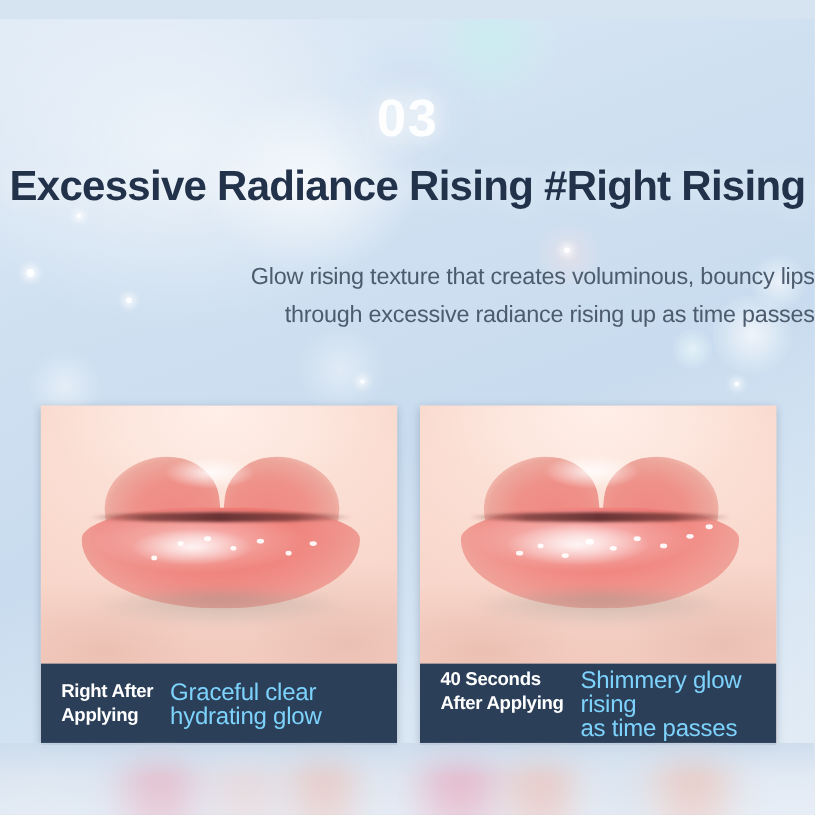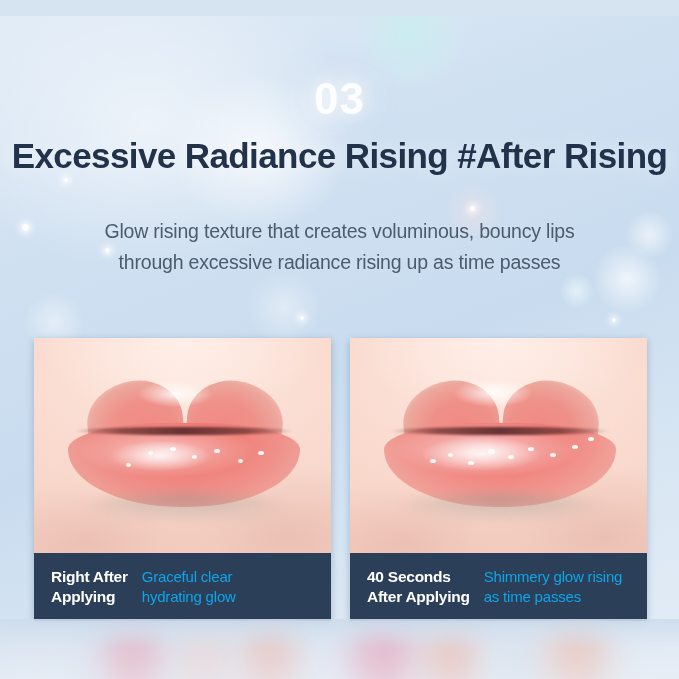--- a/index.html
+++ b/index.html
@@ -28,21 +28,21 @@
     color:rgba(255,255,255,.93);
     text-shadow:0 0 16px rgba(255,255,255,.95),0 0 34px rgba(255,255,255,.8),0 0 54px rgba(210,232,250,.9);
   }
   .title{
     position:absolute;left:0;right:0;top:120px;text-align:center;
     font-size:35px;font-weight:700;letter-spacing:-.6px;
     color:#22324a;
     text-shadow:0 0 22px rgba(255,255,255,.55);
   }
   .subtitle{
-    position:absolute;left:0;right:0;top:200px;text-align:center;
+    position:absolute;left:0;right:0;top:200px;text-align:right;
     font-size:19.5px;line-height:31px;font-weight:400;letter-spacing:-.2px;
     color:#4c5b6e;
   }
   .subtitle span{display:block;}
 
   
   .panels{position:absolute;left:34px;top:322px;width:606px;height:283px;}
   .panel{
     position:absolute;top:0;width:297px;height:283px;overflow:hidden;
     box-shadow:0 2px 7px rgba(40,60,90,.28);
@@ -96,21 +96,21 @@
     position:absolute;left:0;bottom:0;width:297px;height:68px;
     background:#2b3f59;
     display:flex;align-items:center;
   }
   .cap-inner{display:flex;align-items:flex-start;padding:0 0 0 17px;gap:14px;}
   .cap-label{
     color:#ffffff;font-weight:700;font-size:15.5px;line-height:20px;
     letter-spacing:-.25px;white-space:pre-line;flex:0 0 auto;
   }
   .cap-desc{
-    color:#0ea5e9;font-weight:400;font-size:15px;line-height:20px;
+    color:#7dd3fc;font-weight:400;font-size:20px;line-height:20px;
     letter-spacing:-.2px;white-space:pre-line;
   }
 
   
   .bottomstrip{position:absolute;left:0;right:0;bottom:0;height:76px;overflow:hidden;}
   .blob{position:absolute;border-radius:46% 46% 40% 40%/ 30% 30% 60% 60%;filter:blur(17px);}
 </style>
 </head>
 <body>
 
@@ -126,21 +126,21 @@
   <div class="bokeh" style="left:24px;top:276px;width:60px;height:60px;background:radial-gradient(circle at 50% 50%, rgba(255,255,255,.45) 0%, rgba(255,255,255,0) 74%);"></div>
   <div class="bokeh" style="left:248px;top:256px;width:72px;height:72px;background:radial-gradient(circle at 50% 50%, rgba(255,255,255,.4) 0%, rgba(255,255,255,0) 74%);"></div>
   <div class="spark" style="left:22px;top:208px;width:7px;height:7px;"></div>
   <div class="spark" style="left:105px;top:232px;width:5px;height:5px;"></div>
   <div class="spark" style="left:64px;top:162px;width:4px;height:4px;"></div>
   <div class="spark" style="left:470px;top:190px;width:5px;height:5px;"></div>
   <div class="spark" style="left:612px;top:302px;width:4px;height:4px;"></div>
   <div class="spark" style="left:300px;top:300px;width:4px;height:4px;"></div>
 
   <div class="number">03</div>
-  <div class="title">Excessive Radiance Rising #After Rising</div>
+  <div class="title">Excessive Radiance Rising #Right Rising</div>
   <div class="subtitle">
     <span>Glow rising texture that creates voluminous, bouncy lips</span>
     <span>through excessive radiance rising up as time passes</span>
   </div>
 
   <div class="panels">
 
     <div class="panel left">
       <div class="photo">
         <div class="skin-shade"></div>

